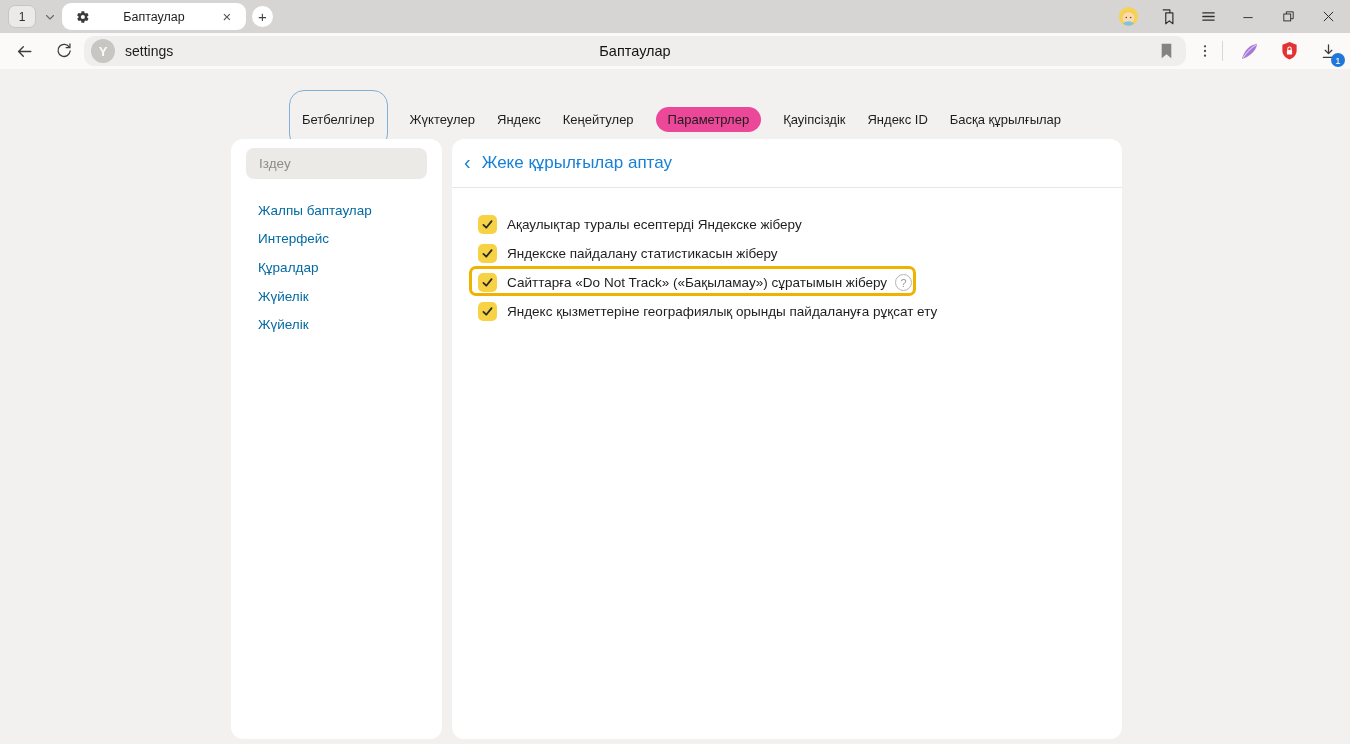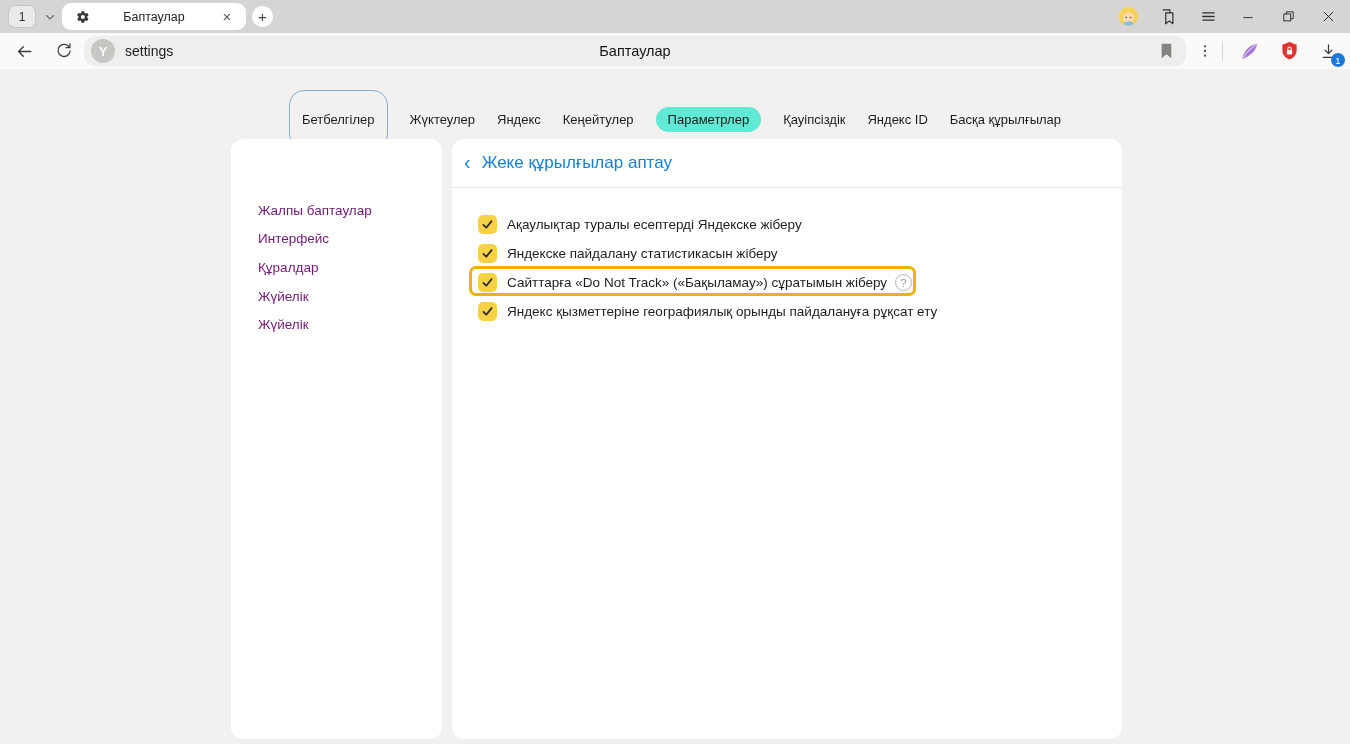--- a/index.html
+++ b/index.html
@@ -36,30 +36,30 @@
   .toolbar-icon { position:absolute; top:0; width:34px; height:36px; display:flex; align-items:center; justify-content:center; cursor:pointer; }
   .v-divider { position:absolute; left:1222px; top:8px; width:1px; height:20px; background:#d9d7d5; }
   .dl-wrap { position:absolute; left:1310px; top:0; width:36px; height:36px; display:flex; align-items:center; justify-content:center; cursor:pointer; }
   .dl-badge { position:absolute; right:1px; bottom:2px; width:14px; height:14px; border-radius:50%; background:#1f78d8;
     color:#fff; font-size:9.5px; display:flex; align-items:center; justify-content:center; }
 
   
   .set-nav { position:absolute; top:90px; left:0; right:0; display:flex; justify-content:center; align-items:center; gap:22px; }
   .set-nav .item { font-size:13px; color:#1d1d1d; padding:5px 0; cursor:pointer; white-space:nowrap; }
   .set-nav .pill-outlined { border:1.5px solid #7fb0d9; border-radius:15px; padding:21px 12px; }
-  .set-nav .pill-active { background:#5eead4; border-radius:15px; padding:5px 12px; }
+  .set-nav .pill-active { background:#ec4899; border-radius:15px; padding:5px 12px; }
 
   
   .sidebar-card { position:absolute; left:231px; top:139px; width:211px; height:600px; background:#fff; border-radius:12px; }
   .search-input { position:absolute; left:15px; top:9px; width:181px; height:31px; background:#ebeae7;
     border:none; outline:none; border-radius:8px; padding:0 13px; font-size:13.5px; color:#1d1d1d;
     font-family:"Liberation Sans", sans-serif; }
   .search-input::placeholder { color:#8f8d8b; }
   .side-list { position:absolute; left:0; top:57px; right:0; list-style:none; }
-  .side-list li { height:28.6px; display:flex; align-items:center; padding-left:27px; font-size:13.5px; color:#701a75; cursor:pointer; }
+  .side-list li { height:28.6px; display:flex; align-items:center; padding-left:27px; font-size:13.5px; color:#0369a1; cursor:pointer; }
 
   .main-card { position:absolute; left:452px; top:139px; width:670px; height:600px; background:#fff; border-radius:12px; }
   .heading-row { position:absolute; left:12px; top:11px; height:26px; display:flex; align-items:center; gap:11px;
     color:#1780d8; cursor:pointer; }
   .heading-chevron { font-size:20px; line-height:20px; padding-bottom:3px; }
   .heading-text { font-size:17px; }
   .h-divider { position:absolute; left:0; right:0; top:48px; height:1px; background:#e9e7e5; }
 
   .cb-list { position:absolute; left:26px; top:71px; right:20px; }
   .cb-row { height:29px; display:flex; align-items:center; }
@@ -200,20 +200,21 @@
     <span class="item">Жүктеулер</span>
     <span class="item">Яндекс</span>
     <span class="item">Кеңейтулер</span>
     <span class="item pill-active">Параметрлер</span>
     <span class="item">Қауіпсіздік</span>
     <span class="item">Яндекс ID</span>
     <span class="item">Басқа құрылғылар</span>
   </div>
 
   <div class="sidebar-card">
+    <input class="search-input" type="text" placeholder="Іздеу" style="">
     <ul class="side-list">
       <li>Жалпы баптаулар</li>
       <li>Интерфейс</li>
       <li>Құралдар</li>
       <li>Жүйелік</li>
       <li>Жүйелік</li>
     </ul>
   </div>
 
   <div class="main-card">

